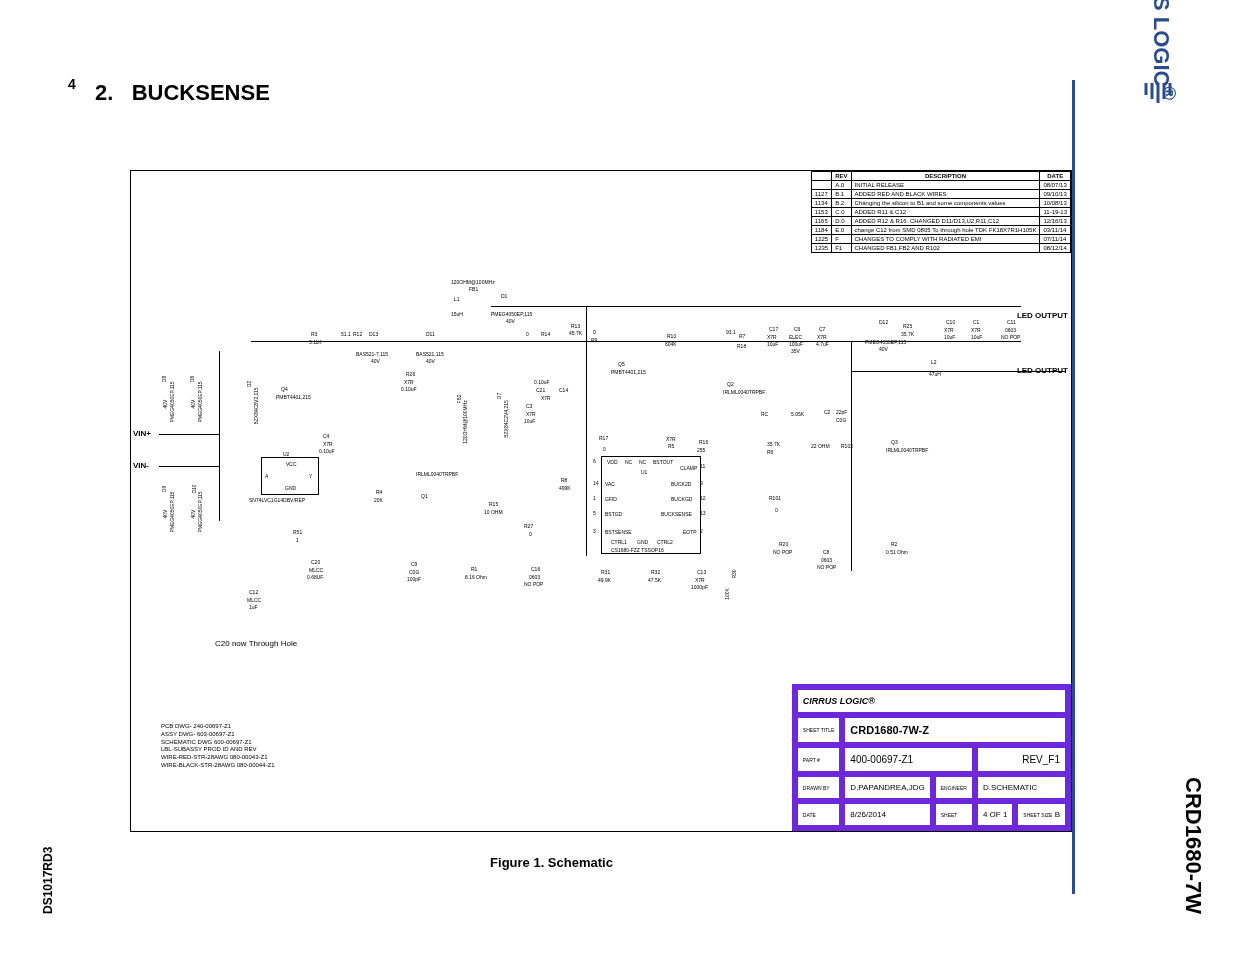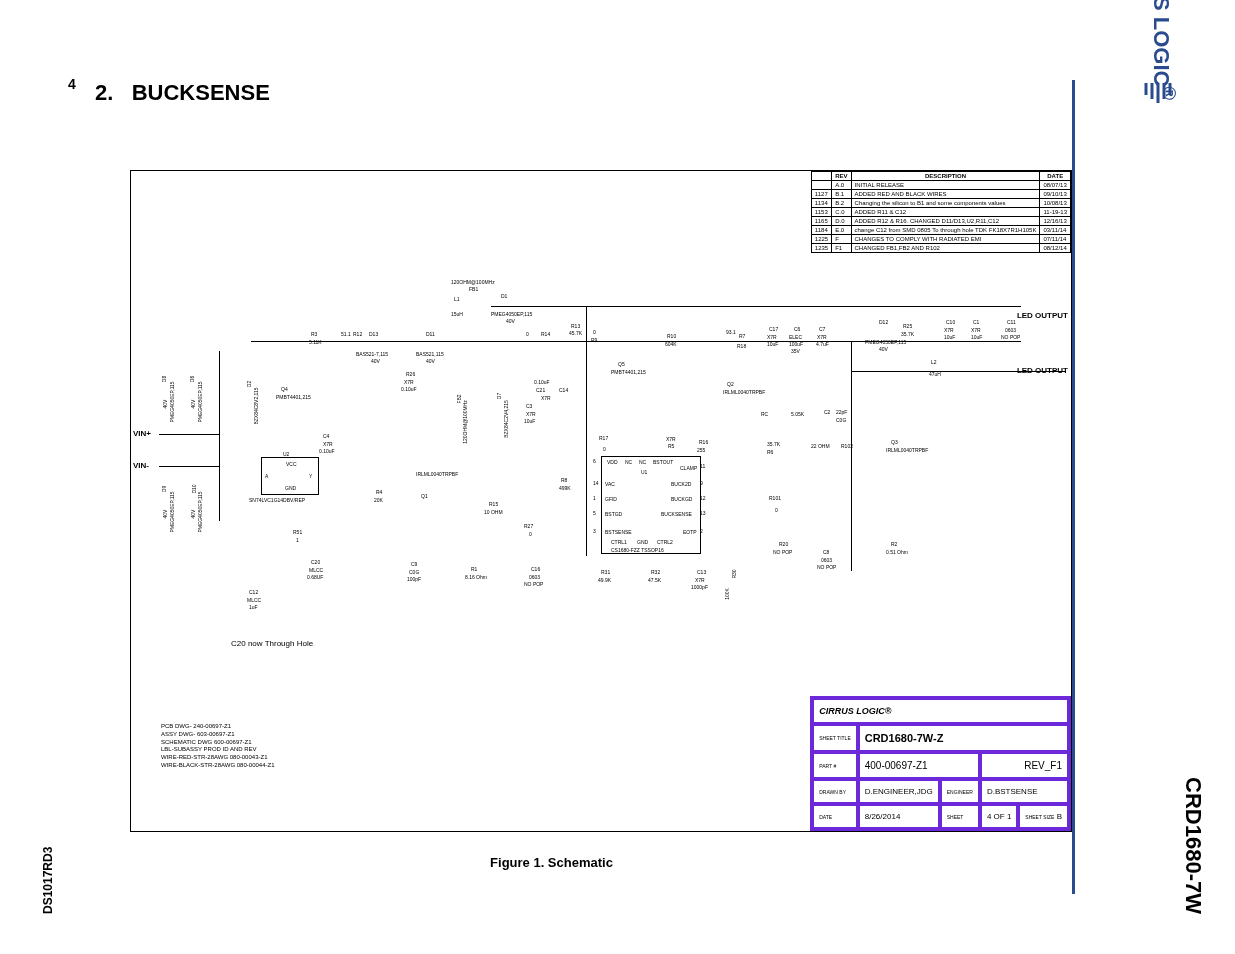--- a/index.html
+++ b/index.html
@@ -11,21 +11,21 @@
   .brand-prod{position:absolute;right:55px;bottom:40px;font-size:22px;font-weight:bold;transform:rotate(90deg);transform-origin:right bottom;white-space:nowrap;}
   .brand-icon{position:absolute;right:62px;top:82px;color:#2a4b8d;}
   .footer-ds{position:absolute;left:55px;bottom:40px;font-size:12px;font-weight:bold;transform:rotate(-90deg);transform-origin:left bottom;}
   .schematic-box{position:absolute;left:130px;top:170px;width:940px;height:660px;border:1px solid #000;background:#fff;}
   .figcap{position:absolute;left:0;right:160px;top:855px;text-align:center;font-size:13px;font-weight:bold;padding-left:28px;}
   
   .revtbl{position:absolute;right:0;top:0;border:1px solid #000;font-size:6px;border-collapse:collapse;}
   .revtbl th,.revtbl td{border:1px solid #000;padding:1px 3px;white-space:nowrap;}
   
   .titleblk{position:absolute;right:0;bottom:0;border:1px solid #000;font-size:8px;border-collapse:collapse;}
-  .titleblk td{border:4px solid #6d28d9;padding:6px 5px;white-space:nowrap;}
+  .titleblk td{border:6px solid #6d28d9;padding:6px 5px;white-space:nowrap;}
   .tb-logo{font-style:italic;font-weight:bold;font-size:9px;}
   .tb-title{font-size:11px;font-weight:bold;}
   .tb-part{font-size:10px;}
   
   .net{position:absolute;font-size:8px;}
   .net.b{font-weight:bold;}
   .wire{position:absolute;background:#000;}
   .hw{height:1px;}
   .vw{width:1px;}
   .tiny{position:absolute;font-size:5px;white-space:nowrap;}
@@ -136,23 +136,23 @@
             <td style="font-size:5px;">SHEET TITLE</td>
             <td colspan="4" class="tb-title">CRD1680-7W-Z</td>
           </tr>
       <tr>
             <td style="font-size:5px;">PART #</td>
             <td colspan="2" class="tb-part">400-00697-Z1</td>
             <td colspan="2" class="tb-part" style="text-align:right;">REV_F1</td>
           </tr>
       <tr>
             <td style="font-size:5px;">DRAWN BY</td>
-            <td>D.ENGINEER,JDG</td>
+            <td>D.PAPANDREA,JDG</td>
             <td style="font-size:5px;">ENGINEER</td>
-            <td colspan="2">D.BSTSENSE</td>
+            <td colspan="2">D.SCHEMATIC</td>
           </tr>
       <tr>
             <td style="font-size:5px;">DATE</td>
             <td>8/26/2014</td>
             <td style="font-size:5px;">SHEET</td>
             <td>4  OF  1</td>
             <td><span style="font-size:5px;">SHEET SIZE</span> <span>B</span></td>
           </tr>
     </tbody>
       </table>
@@ -370,21 +370,21 @@
     <div class="tiny" style="left:470px;top:398px;">R31</div>
     <div class="tiny" style="left:467px;top:406px;">49.9K</div>
     <div class="tiny" style="left:520px;top:398px;">R32</div>
     <div class="tiny" style="left:517px;top:406px;">47.5K</div>
     <div class="tiny" style="left:566px;top:398px;">C13</div>
     <div class="tiny" style="left:564px;top:406px;">X7R</div>
     <div class="tiny" style="left:560px;top:413px;">1000pF</div>
     <div class="tiny" style="left:598px;top:400px;transform:rotate(-90deg);">R30</div>
     <div class="tiny" style="left:590px;top:420px;transform:rotate(-90deg);">100K</div>
 
-    <div class="net" style="left:100px;top:468px;">C20 now Through Hole</div>
+    <div class="net" style="left:84px;top:468px;">C20 now Through Hole</div>
 
     <div class="noteblk" style="left:30px;top:552px;">
       <div>PCB DWG-          240-00697-Z1</div>
       <div>ASSY DWG-          603-00697-Z1</div>
       <div>SCHEMATIC DWG            600-00697-Z1</div>
       <div>LBL-SUBASSY PROD ID AND REV</div>
       <div>WIRE-RED-STR-28AWG                       080-00043-Z1</div>
       <div>WIRE-BLACK-STR-28AWG                   080-00044-Z1</div>
     </div>
 

